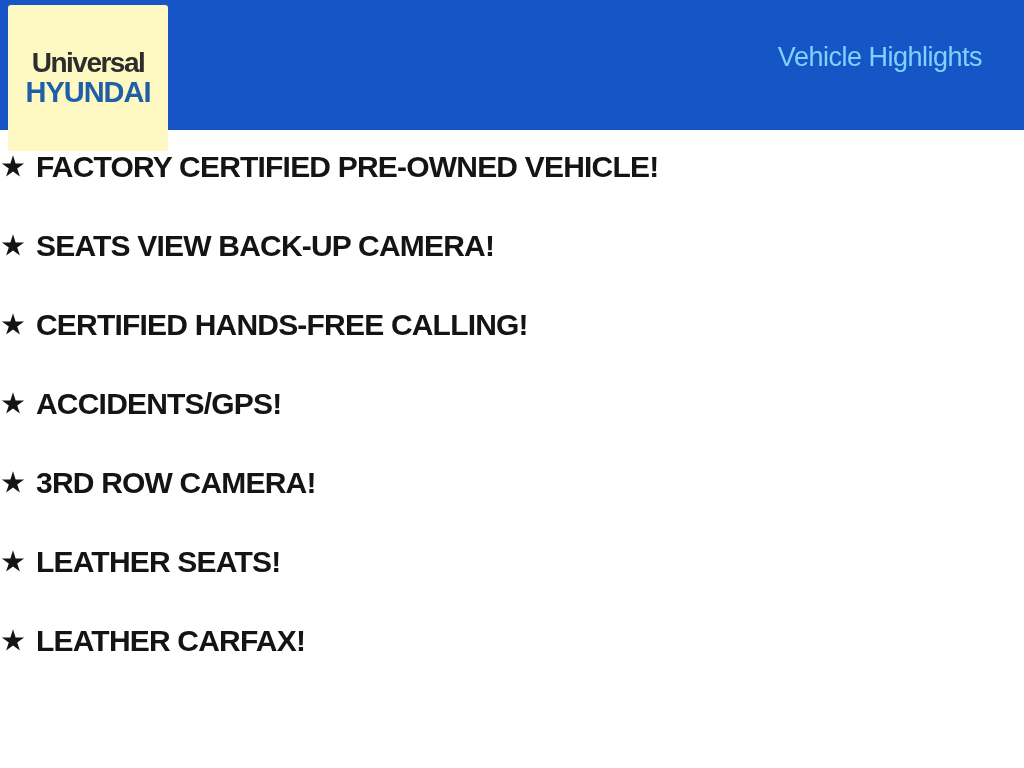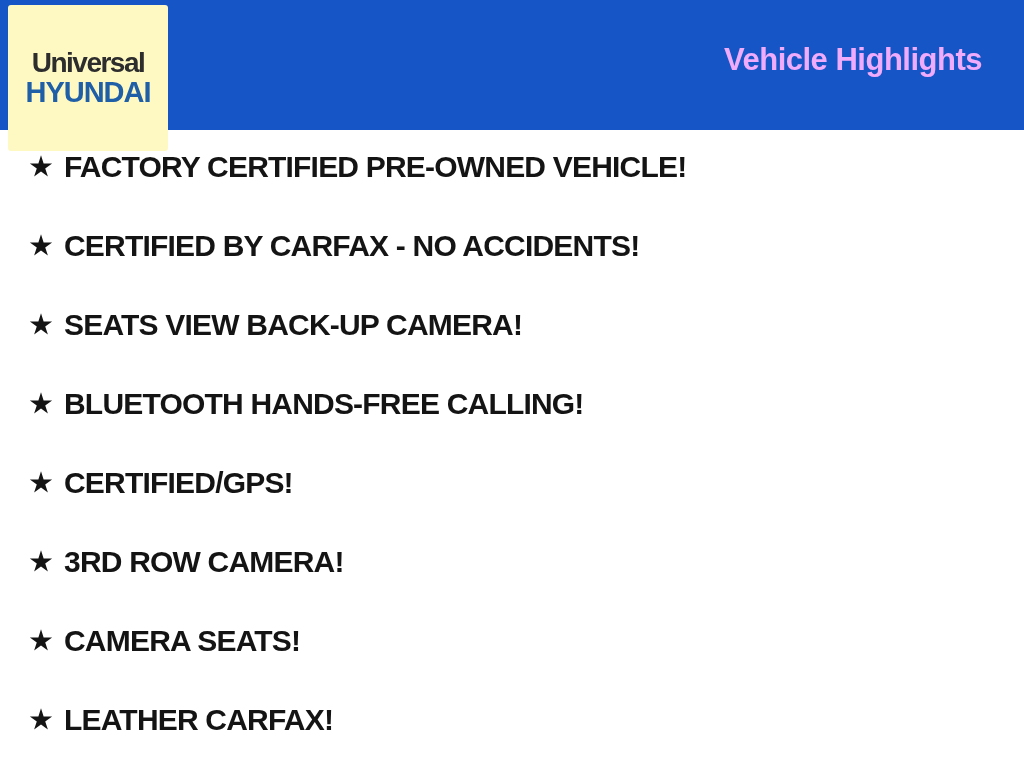--- a/index.html
+++ b/index.html
@@ -42,29 +42,29 @@
     font-size: 29px;
     font-weight: bold;
     color: #1e5fa8;
     letter-spacing: -1px;
     text-align: center;
   }
   .header-title {
     position: absolute;
     right: 42px;
     top: 42px;
-    font-size: 31px;
-    font-weight: bold;
-    color: #f0abfc;
+    font-size: 27px;
+    font-weight: normal;
+    color: #7dd3fc;
     letter-spacing: -0.5px;
   }
   .highlights {
     list-style: none;
     margin: 0;
-    padding: 15px 0 0 28px;
+    padding: 15px 0 0 0;
   }
   .highlight-item {
     display: flex;
     align-items: center;
     height: 44px;
     margin-bottom: 35px;
   }
   .star {
     width: 26px;
     height: 26px;
@@ -94,51 +94,45 @@
   <li class="highlight-item">
     <svg class="star" viewBox="0 0 24 24">
         <path fill="#141414" d="M12 1.2 L14.41 8.68 L22.27 8.66 L15.90 13.27 L18.35 20.74 L12 16.1 L5.65 20.74 L8.10 13.27 L1.73 8.66 L9.59 8.68 Z"></path>
       </svg>
     <span class="highlight-label">FACTORY CERTIFIED PRE-OWNED VEHICLE!</span>
   </li>
   <li class="highlight-item">
     <svg class="star" viewBox="0 0 24 24">
         <path fill="#141414" d="M12 1.2 L14.41 8.68 L22.27 8.66 L15.90 13.27 L18.35 20.74 L12 16.1 L5.65 20.74 L8.10 13.27 L1.73 8.66 L9.59 8.68 Z"></path>
       </svg>
-    <span class="highlight-label">CERTIFIED BY CARFAX - NO ACCIDENTS!</span>
-  </li>
-  <li class="highlight-item">
-    <svg class="star" viewBox="0 0 24 24">
-        <path fill="#141414" d="M12 1.2 L14.41 8.68 L22.27 8.66 L15.90 13.27 L18.35 20.74 L12 16.1 L5.65 20.74 L8.10 13.27 L1.73 8.66 L9.59 8.68 Z"></path>
-      </svg>
     <span class="highlight-label">SEATS VIEW BACK-UP CAMERA!</span>
   </li>
   <li class="highlight-item">
     <svg class="star" viewBox="0 0 24 24">
         <path fill="#141414" d="M12 1.2 L14.41 8.68 L22.27 8.66 L15.90 13.27 L18.35 20.74 L12 16.1 L5.65 20.74 L8.10 13.27 L1.73 8.66 L9.59 8.68 Z"></path>
       </svg>
-    <span class="highlight-label">BLUETOOTH HANDS-FREE CALLING!</span>
+    <span class="highlight-label">CERTIFIED HANDS-FREE CALLING!</span>
   </li>
   <li class="highlight-item">
     <svg class="star" viewBox="0 0 24 24">
         <path fill="#141414" d="M12 1.2 L14.41 8.68 L22.27 8.66 L15.90 13.27 L18.35 20.74 L12 16.1 L5.65 20.74 L8.10 13.27 L1.73 8.66 L9.59 8.68 Z"></path>
       </svg>
-    <span class="highlight-label">CERTIFIED/GPS!</span>
+    <span class="highlight-label">ACCIDENTS/GPS!</span>
   </li>
   <li class="highlight-item">
     <svg class="star" viewBox="0 0 24 24">
         <path fill="#141414" d="M12 1.2 L14.41 8.68 L22.27 8.66 L15.90 13.27 L18.35 20.74 L12 16.1 L5.65 20.74 L8.10 13.27 L1.73 8.66 L9.59 8.68 Z"></path>
       </svg>
     <span class="highlight-label">3RD ROW CAMERA!</span>
   </li>
   <li class="highlight-item">
     <svg class="star" viewBox="0 0 24 24">
         <path fill="#141414" d="M12 1.2 L14.41 8.68 L22.27 8.66 L15.90 13.27 L18.35 20.74 L12 16.1 L5.65 20.74 L8.10 13.27 L1.73 8.66 L9.59 8.68 Z"></path>
       </svg>
-    <span class="highlight-label">CAMERA SEATS!</span>
+    <span class="highlight-label">LEATHER SEATS!</span>
   </li>
   <li class="highlight-item">
     <svg class="star" viewBox="0 0 24 24">
         <path fill="#141414" d="M12 1.2 L14.41 8.68 L22.27 8.66 L15.90 13.27 L18.35 20.74 L12 16.1 L5.65 20.74 L8.10 13.27 L1.73 8.66 L9.59 8.68 Z"></path>
       </svg>
     <span class="highlight-label">LEATHER CARFAX!</span>
   </li>
 </ul>
 
 </body></html>

